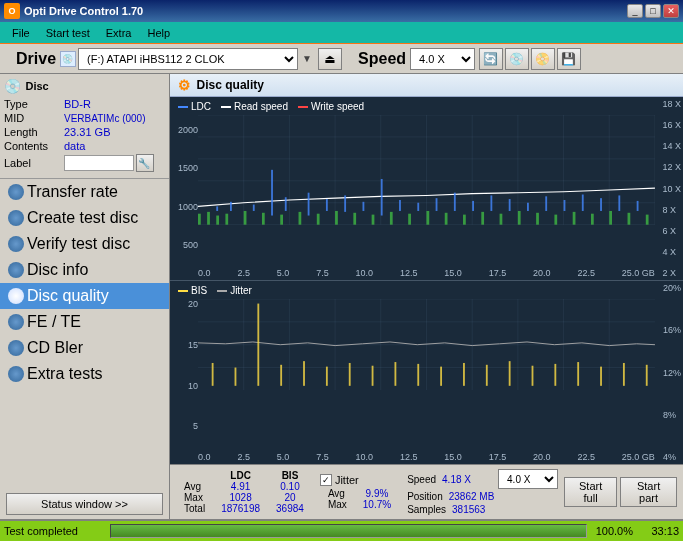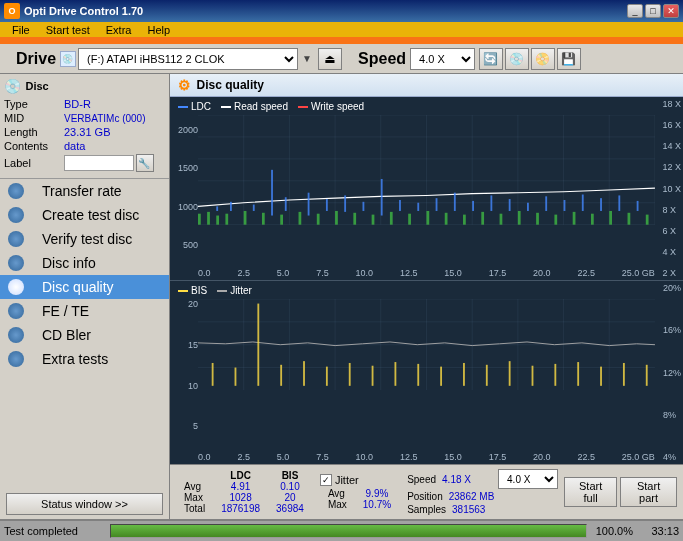--- a/index.html
+++ b/index.html
@@ -22,26 +22,26 @@
     .title-btn {
       width: 16px; height: 14px; border: 1px solid #888; border-radius: 2px;
       background: linear-gradient(to bottom, #e8e8e8, #c0c0c0);
       display: flex; align-items: center; justify-content: center;
       font-size: 9px; cursor: pointer; color: #000;
     }
     .title-btn.close { background: linear-gradient(to bottom, #e86060, #c04040); color: white; }
 
     
     .menu-bar {
-      background: #eab308;
+      background: #14b8a6;
       height: 22px;
       display: flex;
       align-items: center;
       padding: 0 4px;
-      border-bottom: 7px solid #f97316;
+      border-bottom: 1px solid #f97316;
     }
     .menu-item { padding: 2px 8px; cursor: pointer; font-size: 11px; }
 
     
     .toolbar {
       background: #d4d0c8;
       height: 30px;
       display: flex;
       align-items: center;
       padding: 2px 4px;
@@ -98,24 +98,24 @@
     .disc-icon { font-size: 14px; }
     .disc-title { font-weight: bold; font-size: 11px; }
     .disc-row { display: flex; align-items: center; margin-bottom: 2px; font-size: 11px; }
     .disc-key { width: 60px; color: #000; }
     .disc-val { color: #0000cc; }
     .label-input { width: 70px; height: 16px; border: 1px solid #999; background: white; font-size: 10px; padding: 0 2px; }
     .label-btn { width: 18px; height: 18px; border: 1px solid #808080; background: linear-gradient(to bottom, #f0f0f0, #d4d0c8); margin-left: 2px; display: flex; align-items: center; justify-content: center; cursor: pointer; font-size: 10px; }
 
     
     .nav-item {
-      display: flex; align-items: center; gap: 18px;
+      display: flex; align-items: center; gap: 3px;
       padding: 4px 8px;
       cursor: pointer;
-      font-size: 14px;
+      font-size: 16px;
       color: #000;
     }
     .nav-item.active { background: #4a90d9; color: white; }
     .nav-icon {
       width: 16px; height: 16px;
       background: radial-gradient(circle, #6699cc, #336699);
       border-radius: 50%;
       display: flex; align-items: center; justify-content: center;
       font-size: 8px; color: white;
       flex-shrink: 0;
@@ -296,21 +296,21 @@
     .action-btn {
       padding: 2px 10px;
       background: linear-gradient(to bottom, #f0f0f0, #d4d0c8);
       border: 1px solid #808080;
       cursor: pointer;
       font-size: 11px;
     }
 
     
     .status-bar {
-      background: #a3a3a3;
+      background: #84cc16;
       height: 22px;
       display: flex;
       align-items: center;
       padding: 0 4px;
       border-top: 2px solid #808080;
       gap: 6px;
     }
     .status-text { font-size: 11px; min-width: 100px; }
     .progress-bar-outer {
       flex: 1;

